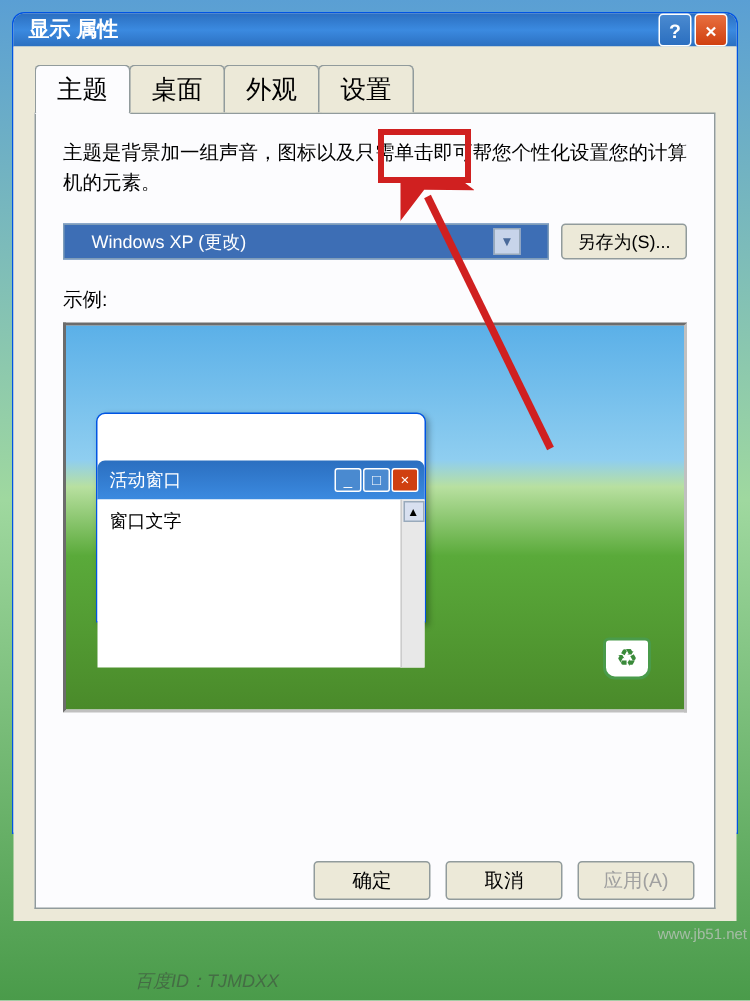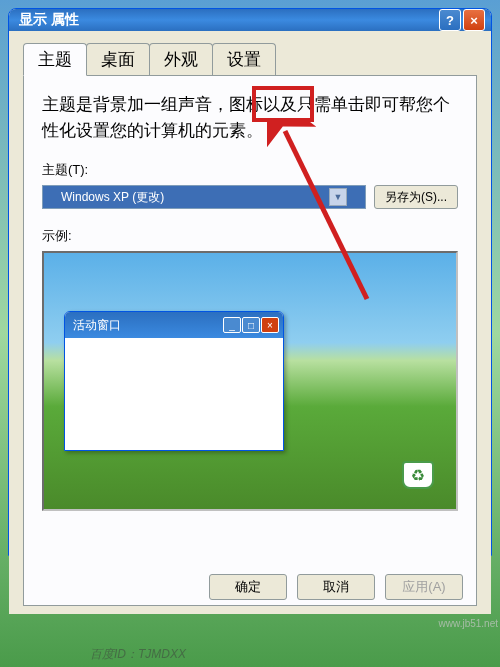--- a/index.html
+++ b/index.html
@@ -9,31 +9,31 @@
 .titlebar-text { flex: 1; padding-left: 4px; }
 .titlebar-btns { display: flex; gap: 2px; }
 .titlebar-btn { width: 22px; height: 22px; border: 1px solid white; border-radius: 3px; display: flex; align-items: center; justify-content: center; font-size: 13px; font-weight: bold; cursor: pointer; }
 .help-btn { background: linear-gradient(to bottom, #4a8ad0, #2b6fc0); color: white; }
 .close-btn { background: linear-gradient(to bottom, #e87040, #d04010); color: white; }
 .body-area { flex: 1; background: #ece9d8; padding: 12px 14px 8px; position: relative; }
 .tabs { display: flex; border-bottom: 1px solid #919b9c; margin-bottom: 0; }
 .tab { padding: 4px 14px; font-size: 17px; border: 1px solid #919b9c; border-bottom: none; background: #ece9d8; border-radius: 4px 4px 0 0; margin-right: -1px; cursor: pointer; position: relative; }
 .tab.active { background: #fcfcfe; border-bottom: 1px solid #fcfcfe; margin-bottom: -1px; z-index: 2; }
 .tab-content { background: #fcfcfe; border: 1px solid #919b9c; border-top: none; padding: 16px 18px; min-height: 530px; }
-.desc { font-size: 17px; line-height: 1.5; margin-bottom: 18px; }
+.desc { font-size: 13px; line-height: 1.5; margin-bottom: 18px; }
 .field-label { font-size: 13px; margin-bottom: 6px; }
 .field-row { display: flex; gap: 8px; align-items: center; margin-bottom: 18px; }
 .dropdown { flex: 1; height: 24px; background: #3d6eb5; color: white; border: 1px solid #7f9db9; font-size: 12px; padding: 2px 18px; display: flex; align-items: center; justify-content: space-between; }
 .dropdown-arrow { width: 18px; height: 18px; background: #c7d4ea; display: flex; align-items: center; justify-content: center; color: #4a6a9a; font-size: 9px; border: 1px solid #9ab; }
 .btn { height: 24px; padding: 0 10px; font-size: 12px; background: #ece9d8; border: 1px solid #919b9c; border-radius: 3px; cursor: pointer; text-align: center; }
 .btn.disabled { color: #a0a0a0; border-color: #c0c0c0; }
 .preview-label { font-size: 13px; margin-bottom: 6px; }
 .preview { width: 100%; height: 260px; border: 2px inset #c0c0c0; background: linear-gradient(to bottom, #5bb0e8 0%, #8fcef0 35%, #b8e0a0 42%, #5aaa3a 60%, #4a8a2a 100%); position: relative; overflow: hidden; }
 .inner-window { position: absolute; top: 58px; left: 20px; width: 220px; height: 140px; background: white; border: 1px solid #0054e3; border-radius: 6px 6px 0 0; box-shadow: 2px 2px 4px rgba(0,0,0,0.3); }
-.inner-titlebar { height: 26px; background: linear-gradient(to bottom, #2b6fc0, #3b8ae0); border-radius: 5px 5px 0 0; display: flex; align-items: center; padding: 0 4px; color: white; font-size: 12px; }
+.inner-titlebar { height: 26px; background: linear-gradient(to bottom, #2b6fc0, #3b8ae0); border-radius: 5px 5px 0 0; display: flex; align-items: center; padding: 0 4px; color: white; font-size: 12px; margin-top: 31px; }
 .inner-title-text { flex: 1; padding-left: 4px; }
 .inner-btns { display: flex; gap: 1px; }
 .inner-btn { width: 18px; height: 16px; border: 1px solid white; border-radius: 2px; display: flex; align-items: center; justify-content: center; font-size: 10px; }
 .min-btn { background: #4a8ad0; color: white; }
 .max-btn { background: #4a8ad0; color: white; }
 .cls-btn { background: #d04010; color: white; }
 .inner-body { padding: 6px 8px; font-size: 12px; background: white; height: calc(100% - 26px); position: relative; }
 .inner-scroll { position: absolute; right: 0; top: 0; width: 16px; height: 100%; background: #e8e8e8; border-left: 1px solid #ccc; }
 .scroll-arr { width: 14px; height: 14px; background: #d8e0f0; margin: 1px auto; font-size: 8px; text-align: center; line-height: 14px; border: 1px solid #9ab; }
 .recycle { position: absolute; bottom: 12px; right: 18px; width: 36px; height: 36px; }
@@ -62,38 +62,43 @@
     <div class="tabs">
       <div class="tab active">主题</div>
       <div class="tab">桌面</div>
       <div class="tab">外观</div>
       <div class="tab">设置</div>
     </div>
 
     <div class="tab-content">
       <div class="desc">主题是背景加一组声音，图标以及只需单击即可帮您个性化设置您的计算机的元素。</div>
 
-      <div class="field-label">主题(T):</div>
       <div class="field-row">
         <div class="dropdown">
           <span>Windows XP (更改)</span>
           <span class="dropdown-arrow">▼</span>
         </div>
         <button class="btn">另存为(S)...</button>
       </div>
 
       <div class="preview-label">示例:</div>
       <div class="preview">
         <div class="inner-window">
           <div class="inner-titlebar">
             <span class="inner-title-text">活动窗口</span>
             <div class="inner-btns">
               <div class="inner-btn min-btn">_</div>
               <div class="inner-btn max-btn">□</div>
               <div class="inner-btn cls-btn">×</div>
+            </div>
+          </div>
+          <div class="inner-body">
+            <span>窗口文字</span>
+            <div class="inner-scroll">
+              <div class="scroll-arr">▲</div>
             </div>
           </div>
         </div>
         <div class="recycle">
           <div class="recycle-bin">♻</div>
         </div>
       </div>
     </div>
 
     <div class="highlight-box"></div>

